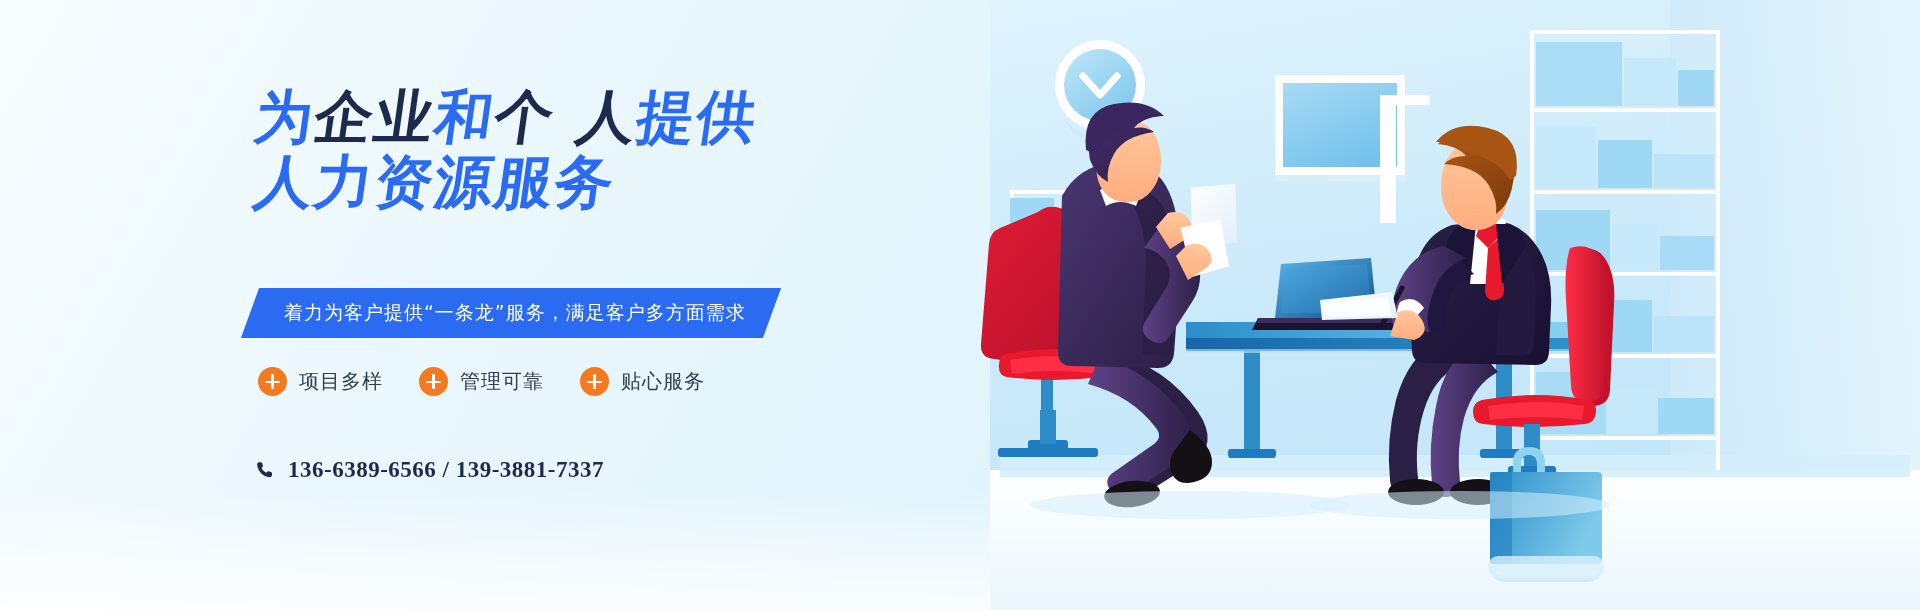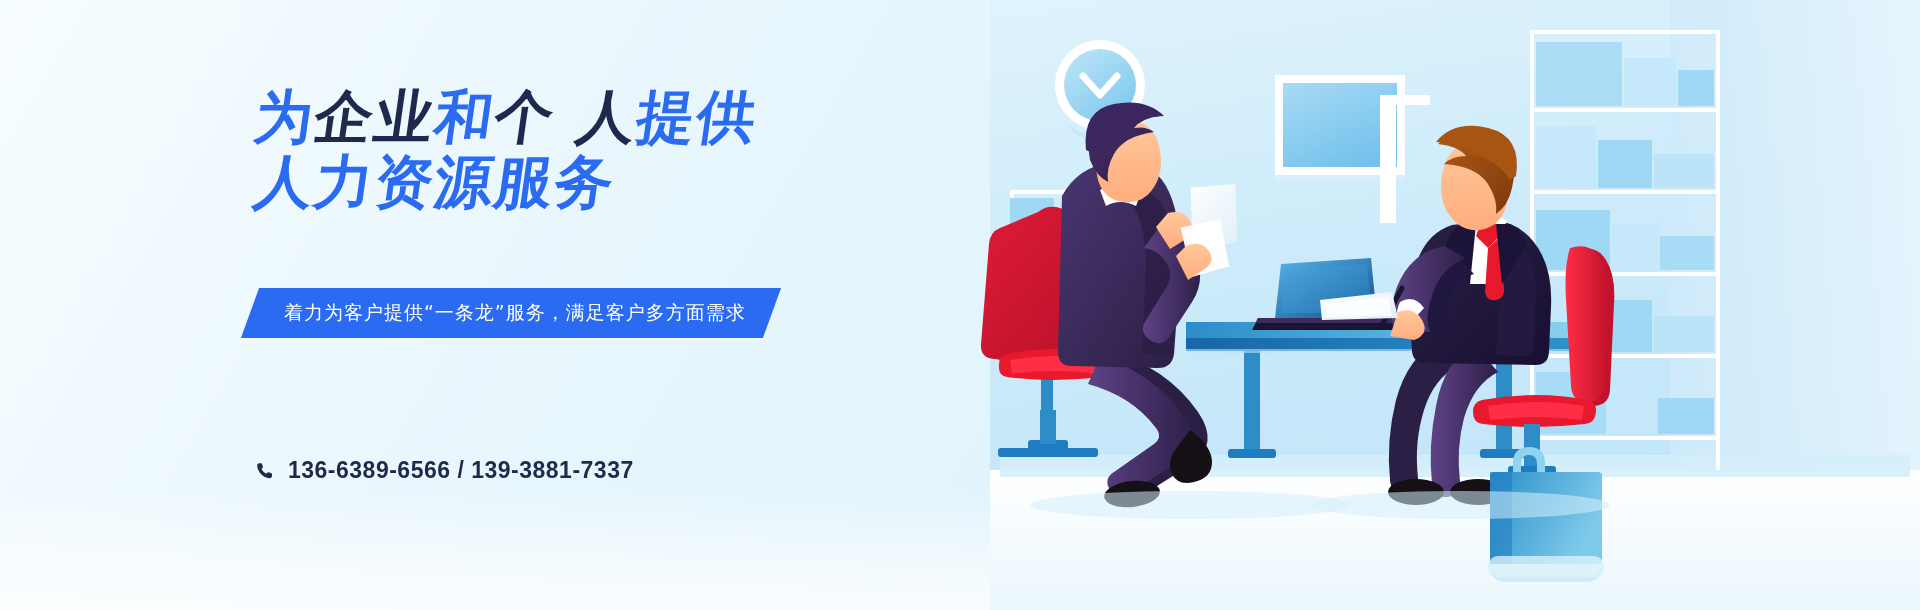--- a/index.html
+++ b/index.html
@@ -93,21 +93,21 @@
     font-family:"DejaVu Sans","Liberation Sans",sans-serif;
   }
 
   
   .phone-row{
     position:absolute; left:255px; top:457px;
     display:flex;align-items:center;gap:13px;
   }
   .phone-icon{ width:20px;height:22px;flex:0 0 auto;display:block; }
   .phone-text{
-    font-family:Liberation Sans, sans-serif;
+    font-family:Liberation Serif, serif;
     font-weight:bold;font-size:23px;color:#1d2a4d;letter-spacing:.5px;
     white-space:nowrap;
   }
 
   
   .art { position:absolute; left:0; top:0; width:1920px; height:610px; z-index:5; }
 </style>
 </head>
 <body>
 
@@ -398,20 +398,34 @@
       </div>
       <div class="hl-line hl-line-2">人力资源服务</div>
     </div>
   </div>
 
   <div class="subtitle-shadow"></div>
   <div class="subtitle-band">
     <span class="inner">着力为客户提供“一条龙”服务，满足客户多方面需求</span>
   </div>
 
+  <div class="features">
+    <div class="feature">
+      <span class="plus"></span>
+      <span class="flabel">项目多样</span>
+    </div>
+    <div class="feature">
+      <span class="plus"></span>
+      <span class="flabel">管理可靠</span>
+    </div>
+    <div class="feature">
+      <span class="plus"></span>
+      <span class="flabel">贴心服务</span>
+    </div>
+  </div>
 
   <div class="phone-row">
     <svg class="phone-icon" viewBox="0 0 24 24" xmlns="http://www.w3.org/2000/svg">
       <path d="M5.2 2.6 C3.6 2.6 2.4 4 2.6 5.6 C3.4 13.4 9.6 19.8 17.4 20.6 C19 20.8 20.4 19.6 20.4 18 L20.4 16 C20.4 15.2 19.9 14.6 19.2 14.4 L16.2 13.5 C15.5 13.3 14.8 13.6 14.4 14.2 L13.6 15.4 C11 14 9 12 7.6 9.4 L8.8 8.6 C9.4 8.2 9.7 7.5 9.5 6.8 L8.6 3.8 C8.4 3.1 7.8 2.6 7 2.6 Z" fill="#1d2a4d"></path>
     </svg>
     <span class="phone-text">136-6389-6566 / 139-3881-7337</span>
   </div>
 
 </div>
 

